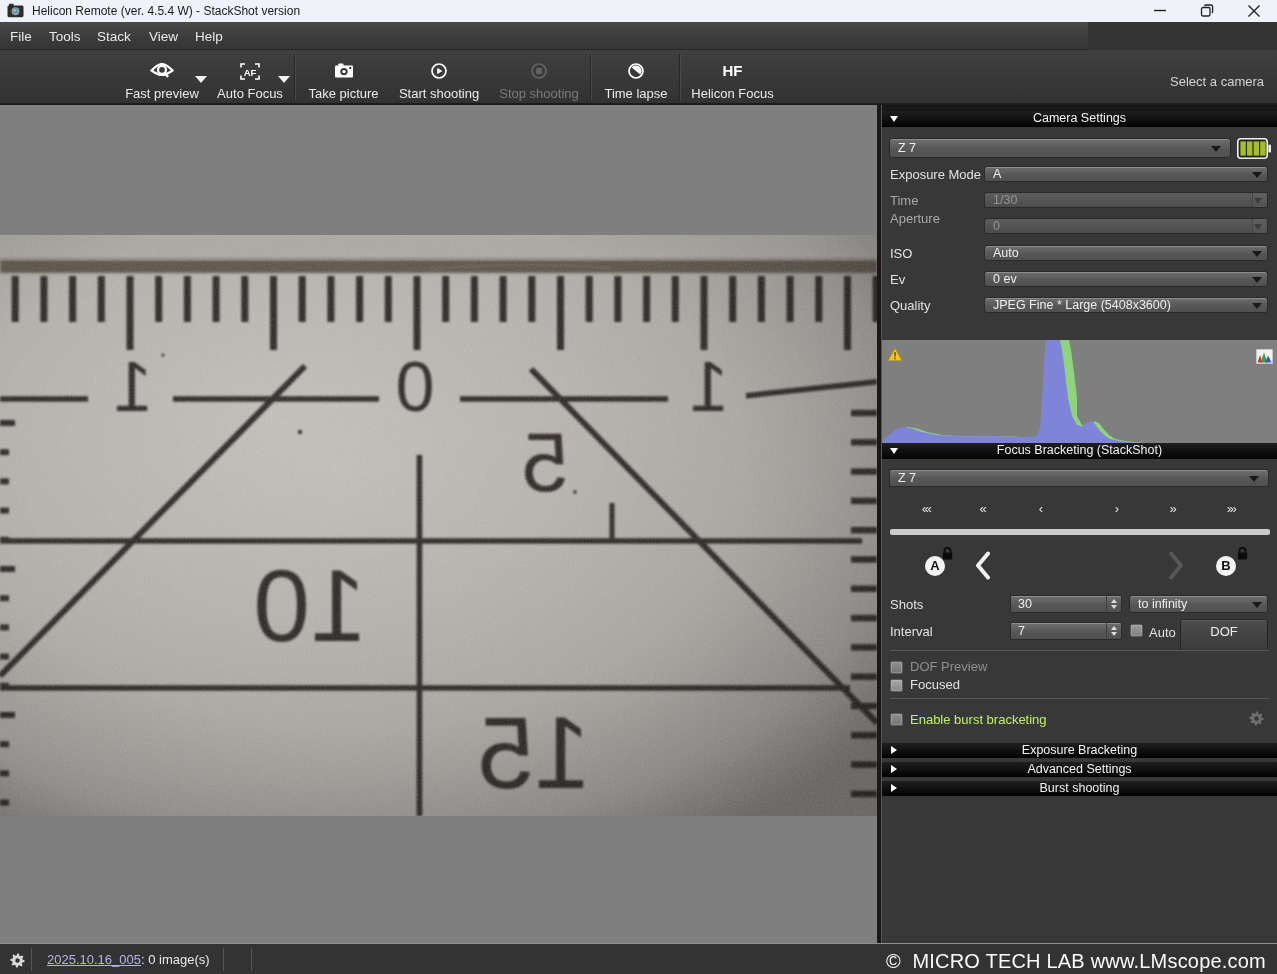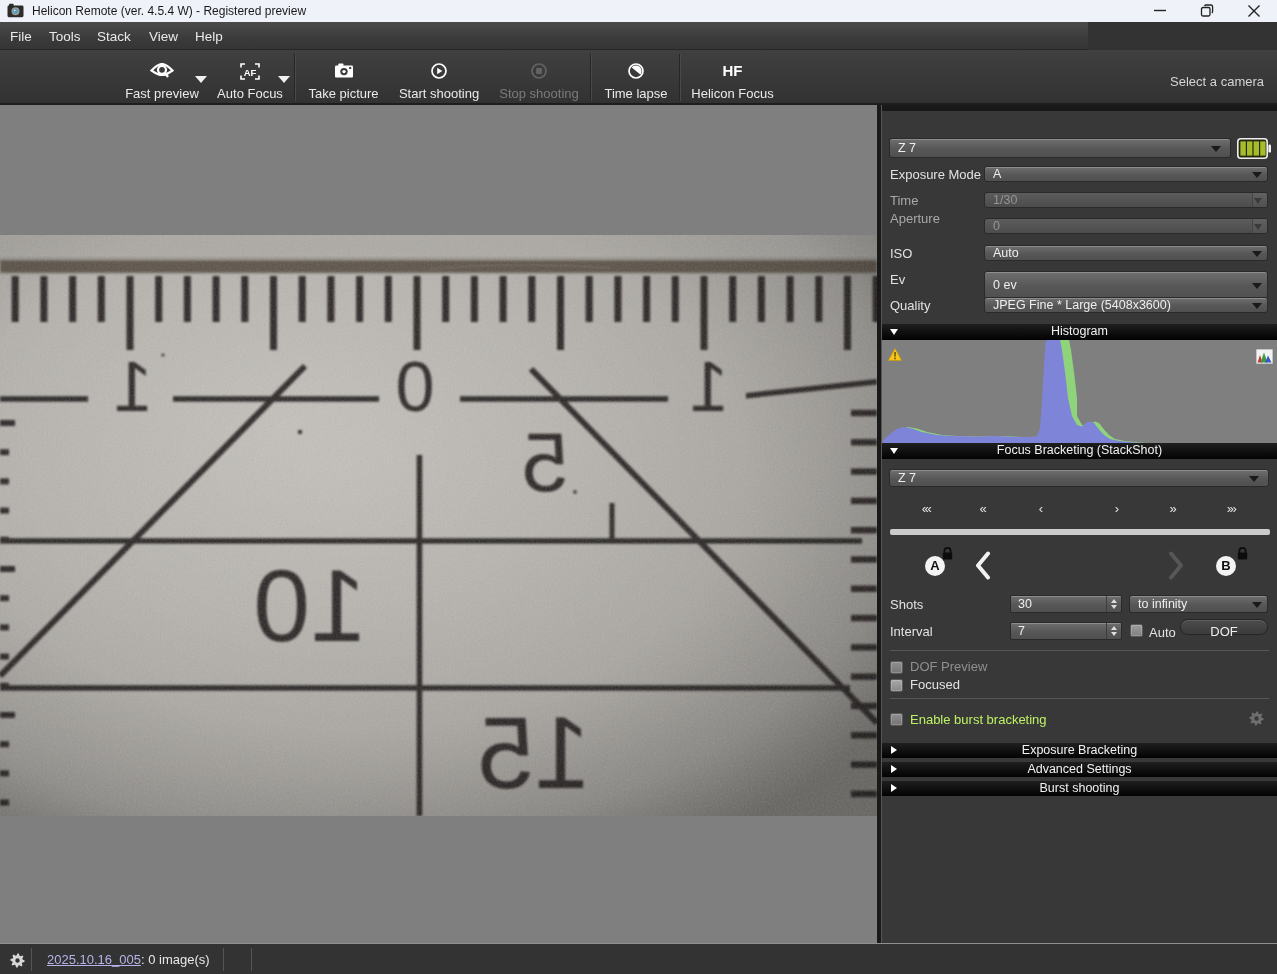--- a/index.html
+++ b/index.html
@@ -49,21 +49,21 @@
 <div id="app">
 
 <div class="abs" id="titlebar">
 <div style="position:absolute;left:7px;top:3px"><svg width="17" height="15" viewBox="0 0 17 15">
 <rect x="0.5" y="2.6" width="16" height="11.6" rx="1.4" fill="#2c2c2c"></rect>
 <rect x="2" y="0.8" width="4.6" height="3" rx="0.7" fill="#2c2c2c"></rect>
 <circle cx="8.5" cy="8.2" r="4" fill="#9a9a9a"></circle>
 <circle cx="8.5" cy="8.2" r="2.4" fill="#49a0c4"></circle>
 <circle cx="7.8" cy="7.5" r="0.8" fill="#e8f8ff"></circle>
 </svg></div>
-<div class="t">Helicon Remote (ver. 4.5.4 W) - Registered preview</div>
+<div class="t">Helicon Remote (ver. 4.5.4 W) - StackShot version</div>
 <svg class="winbtn" style="left:1153px" width="14" height="22" viewBox="0 0 14 22">
         <line x1="1" y1="10.5" x2="13" y2="10.5" stroke="#222" stroke-width="1.4"></line>
       </svg>
 <svg class="winbtn" style="left:1200px" width="14" height="22" viewBox="0 0 14 22">
         <rect x="1.5" y="7.5" width="8.5" height="8.5" rx="1.5" fill="none" stroke="#222" stroke-width="1.3"></rect>
         <path d="M4.5 5.8 A1.8 1.8 0 0 1 6 5 L10.8 5 A1.8 1.8 0 0 1 12.6 6.8 L12.6 11.4 A1.8 1.8 0 0 1 11.8 13" fill="none" stroke="#222" stroke-width="1.3"></path>
       </svg>
 <svg class="winbtn" style="left:1247px" width="14" height="22" viewBox="0 0 14 22">
         <path d="M1.5 5.5 L12.5 16.5 M12.5 5.5 L1.5 16.5" stroke="#222" stroke-width="1.4"></path>
       </svg>
@@ -255,20 +255,21 @@
           <circle cx="575" cy="257" r="1.8"></circle>
           <circle cx="163" cy="120" r="1.5"></circle>
         </g>
         <rect x="0" y="0" width="877" height="581" fill="url(#vg)"></rect>
         <rect x="0" y="0" width="877" height="581" filter="url(#grain)"></rect>
       </svg>
 </div>
 <div class="abs" id="panelgap"></div>
 <div class="abs" id="panel">
 <div style="position:absolute;left:0;top:0;width:395px;height:6px;background:#191919"></div>
+<div class="hdr" style="top:6px"><div class="tri-d"></div>Camera Settings</div>
 <div class="dd" style="left:7px;top:33px;width:342px;height:20px">
         <span class="tx">Z 7</span>
         <span class="ar" style="right:9px"></span>
       </div>
 <div style="position:absolute;left:355px;top:33px"><svg width="34" height="21" viewBox="0 0 34 21">
 <rect x="0.8" y="0.8" width="29.4" height="19.4" rx="3" fill="#26290f" stroke="#f0f0f0" stroke-width="1.6"></rect>
 <g fill="#a6bc2d">
 <rect x="3.4" y="3.4" width="5.4" height="14.2"></rect>
             <rect x="10" y="3.4" width="5.4" height="14.2"></rect>
 <rect x="16.6" y="3.4" width="5.4" height="14.2"></rect>
@@ -292,30 +293,29 @@
         <span class="arbox"></span>
         <span class="tx">0</span>
         <span class="ar"></span>
       </div>
 <div class="lbl" style="top:141px">ISO</div>
 <div class="dd" style="left:102px;top:140px;width:284px;height:16px">
         <span class="tx">Auto</span>
         <span class="ar"></span>
       </div>
 <div class="lbl" style="top:167px">Ev</div>
-<div class="dd" style="left:102px;top:166px;width:284px;height:28px">
+<div class="dd" style="left:102px;top:166px;width:284px;height:16px">
         <span class="tx">0 ev</span>
         <span class="ar"></span>
       </div>
 <div class="lbl" style="top:193px">Quality</div>
 <div class="dd" style="left:102px;top:192px;width:284px;height:16px">
         <span class="tx">JPEG Fine * Large (5408x3600)</span>
         <span class="ar"></span>
       </div>
-<div class="hdr" style="top:219px"><div class="tri-d"></div>Histogram</div>
 <div style="position:absolute;left:0;top:235px;width:396px;height:103px;background:#7f7f7f">
 <svg width="395" height="103" viewBox="0 0 395 103" xmlns="http://www.w3.org/2000/svg">
           <path d="M5,103 L8.0,98.0 L13.0,94.0 L19.0,89.5 L26.0,87.0 L35.0,88.5 L45.0,92.0 L60.0,95.0 L75.0,96.0 L100.0,96.5 L120.0,96.0 L140.0,97.0 L155.0,97.0 L160.0,96.0 L163.0,88.0 L165.0,60.0 L167.0,25.0 L168.5,3.0 L169.5,0.0 L187.0,0.0 L189.0,10.0 L192.0,32.0 L195.0,58.0 L195.0,76.0 L200.0,85.0 L205.0,86.5 L209.0,83.0 L213.0,81.5 L217.0,83.0 L222.0,89.5 L227.0,95.0 L233.0,99.0 L243.0,101.0 L257.0,102.5 L263.0,103.0 Z" fill="#8fd47a"></path>
           <path d="M0,103 L3.0,98.0 L8.0,94.0 L14.0,89.5 L21.0,87.0 L30.0,88.5 L40.0,92.0 L55.0,95.0 L70.0,96.0 L95.0,96.5 L115.0,96.0 L135.0,97.0 L150.0,97.0 L155.0,96.0 L158.0,88.0 L160.0,60.0 L162.0,25.0 L163.5,3.0 L164.5,0.0 L178.0,0.0 L180.0,10.0 L183.0,32.0 L186.0,58.0 L190.0,76.0 L195.0,85.0 L200.0,86.5 L204.0,83.0 L208.0,81.5 L212.0,83.0 L217.0,89.5 L222.0,95.0 L228.0,99.0 L238.0,101.0 L252.0,102.5 L258.0,103.0 Z" fill="#7e85d8"></path>
         </svg>
 <div style="position:absolute;left:6px;top:8px"><svg width="14" height="13" viewBox="0 0 14 13">
 <path d="M7 0.5 L13.6 12.5 L0.4 12.5 Z" fill="#f5c518" stroke="#c89a00" stroke-width="0.6"></path>
 <rect x="6.2" y="4" width="1.7" height="4.6" fill="#7a5c00"></rect>
 <rect x="6.2" y="9.6" width="1.7" height="1.7" fill="#7a5c00"></rect>
 </svg></div>
@@ -371,21 +371,21 @@
 <div class="lbl" style="top:519px">Interval</div>
 <div class="spin" style="left:128px;top:517px;width:112px;height:18px">
         <span class="tx">7</span>
         <span class="sb">
           <span class="up"></span>
           <span class="dn"></span>
         </span>
       </div>
 <div class="cb" style="left:248px;top:519px;background:linear-gradient(#9d9d9d,#7f7f7f)"></div>
 <div class="lbl" style="left:267px;top:520px">Auto</div>
-<div style="position:absolute;left:298px;top:514px;width:88px;height:16px;background:linear-gradient(#4c4c4c,#3b3b3b);border:1px solid #252525;border-radius:8px;box-shadow:inset 0 1px 0 rgba(255,255,255,.12);text-align:center;line-height:23px;font-size:13px;color:#eee">DOF</div>
+<div style="position:absolute;left:298px;top:514px;width:88px;height:32px;background:linear-gradient(#4c4c4c,#3b3b3b);border:1px solid #252525;border-radius:3px;box-shadow:inset 0 1px 0 rgba(255,255,255,.12);text-align:center;line-height:23px;font-size:13px;color:#eee">DOF</div>
 <div class="sep" style="top:545px"></div>
 <div class="cb" style="left:8px;top:556px;background:linear-gradient(#8f8f8f,#757575)"></div>
 <div class="lbl dim" style="left:28px;top:554px;color:#8f8f8f">DOF Preview</div>
 <div class="cb" style="left:8px;top:574px;background:linear-gradient(#a8a8a8,#888)"></div>
 <div class="lbl" style="left:28px;top:572px">Focused</div>
 <div class="sep" style="top:593px"></div>
 <div class="cb" style="left:8px;top:608px;background:linear-gradient(#8f8f8f,#757575)"></div>
 <div class="lbl dim" style="left:28px;top:607px;color:#bef264">Enable burst bracketing</div>
 <div style="position:absolute;left:367px;top:606px"><svg width="15" height="15" viewBox="0 0 15 15">
           <path d="M7.5,0.4 L8.9,0.5 L9.5,2.7 L10.4,3.2 L12.5,2.5 L13.4,3.6 L12.3,5.5 L12.6,6.5 L14.6,7.5 L14.5,8.9 L12.3,9.5 L11.8,10.4 L12.5,12.5 L11.4,13.4 L9.5,12.3 L8.5,12.6 L7.5,14.6 L6.1,14.5 L5.5,12.3 L4.6,11.8 L2.5,12.5 L1.6,11.4 L2.7,9.5 L2.4,8.5 L0.4,7.5 L0.5,6.1 L2.7,5.5 L3.2,4.6 L2.5,2.5 L3.6,1.6 L5.5,2.7 L6.5,2.4 Z M9.7,7.5 A2.2,2.2 0 1 0 5.3,7.5 A2.2,2.2 0 1 0 9.7,7.5 Z" fill="#6e6e6e" fill-rule="evenodd"></path>
@@ -396,12 +396,13 @@
 </div>
 <div class="abs" id="statusbar">
 <div style="position:absolute;left:10px;top:9px"><svg width="15" height="15" viewBox="0 0 15 15">
           <path d="M7.5,0.4 L8.9,0.5 L9.5,2.7 L10.4,3.2 L12.5,2.5 L13.4,3.6 L12.3,5.5 L12.6,6.5 L14.6,7.5 L14.5,8.9 L12.3,9.5 L11.8,10.4 L12.5,12.5 L11.4,13.4 L9.5,12.3 L8.5,12.6 L7.5,14.6 L6.1,14.5 L5.5,12.3 L4.6,11.8 L2.5,12.5 L1.6,11.4 L2.7,9.5 L2.4,8.5 L0.4,7.5 L0.5,6.1 L2.7,5.5 L3.2,4.6 L2.5,2.5 L3.6,1.6 L5.5,2.7 L6.5,2.4 Z M9.7,7.5 A2.2,2.2 0 1 0 5.3,7.5 A2.2,2.2 0 1 0 9.7,7.5 Z" fill="#d8d8d8" fill-rule="evenodd"></path>
         </svg></div>
 <div class="ssep" style="left:31px"></div>
 <div style="position:absolute;left:47px;top:8px"><a class="slink" href="#">2025.10.16_005</a><span>: 0 image(s)</span></div>
 <div class="ssep" style="left:223px"></div>
 <div class="ssep" style="left:251px"></div>
 </div>
+<div id="copyr">©&nbsp;&nbsp;MICRO TECH LAB www.LMscope.com</div>
 </div>
 </body></html>

